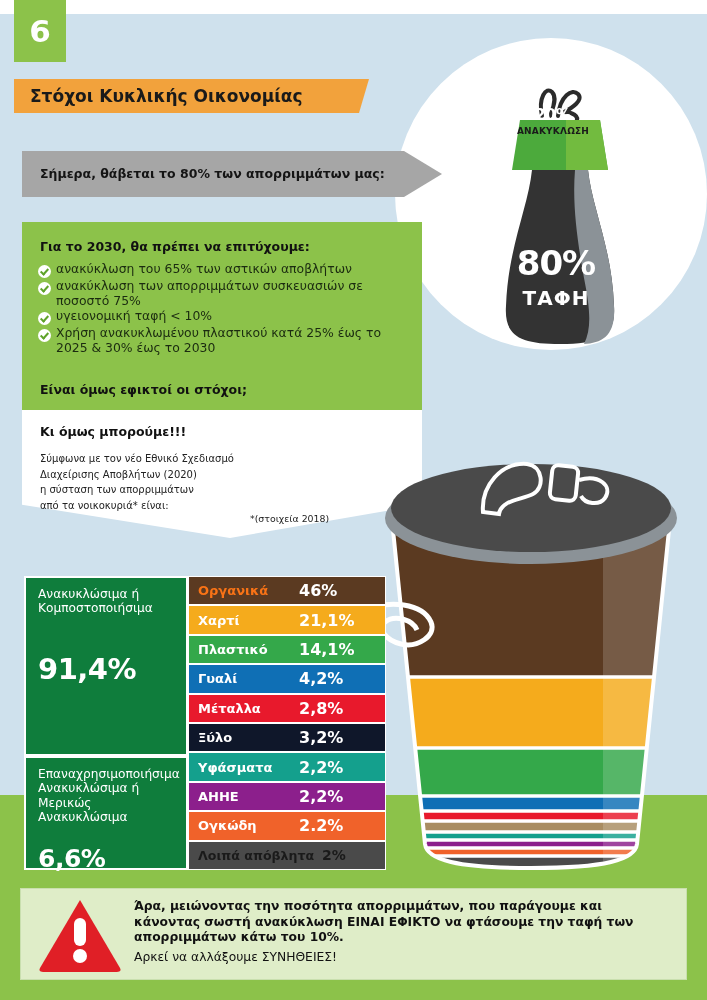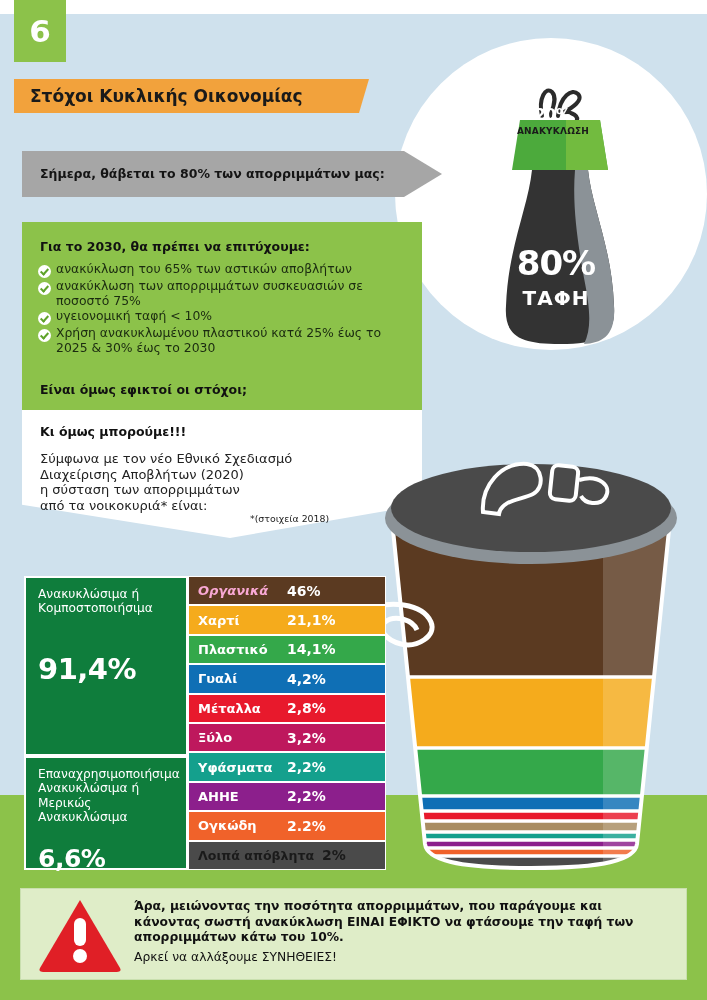--- a/index.html
+++ b/index.html
@@ -83,21 +83,21 @@
     position:absolute;left:40px;top:382px;
     color:#111;font-size:12.5px;font-weight:bold;
   }
   
   .white-panel{
     position:absolute;left:22px;top:410px;width:400px;height:128px;
     background:#ffffff;
     clip-path:polygon(0 0,100% 0,100% 74%,52% 100%,0 74%);
   }
   .note-bold{position:absolute;left:40px;top:424px;color:#111;font-size:12.5px;font-weight:bold;}
-  .note-body{position:absolute;left:40px;top:451px;color:#222;font-size:13px;line-height:15.5px;}
+  .note-body{position:absolute;left:40px;top:451px;color:#222;font-size:10px;line-height:15.5px;}
   .note-src{position:absolute;left:250px;top:513px;color:#222;font-size:9.4px;}
   
   .table-wrap{position:absolute;left:24px;top:576px;width:362px;height:294px;}
   .group-col{position:absolute;left:0;top:0;width:164px;height:327px;}
   .group-cell{
     position:absolute;left:0;width:164px;background:#0f7d3c;
     color:#ffffff;box-sizing:border-box;padding:9px 9px 0 12px;
     border:2px solid #ffffff;
   }
   .group-cell.top{top:0;height:180px;}
@@ -109,21 +109,21 @@
   .rows-col{position:absolute;left:164px;top:0;width:198px;}
   .drow{
     position:relative;height:29.4px;box-sizing:border-box;
     border:1.6px solid #ffffff;border-bottom-width:1.6px;
     display:flex;align-items:center;
   }
   .drow .dlabel{
     position:absolute;left:9px;font-size:13px;font-weight:bold;white-space:nowrap;
   }
   .drow .dval{
-    position:absolute;left:98px;font-size:14px;font-weight:bold;white-space:nowrap;
+    position:absolute;left:110px;font-size:16px;font-weight:bold;white-space:nowrap;
   }
   .drow.last .dlabel{font-size:12.6px;}
   .drow.last .dval{left:133px;font-size:14px;}
   
   .bag{position:absolute;left:480px;top:78px;width:160px;height:270px;}
   .bag-pct{
     position:absolute;left:497px;top:246px;width:118px;text-align:center;
     color:#ffffff;font-size:34px;font-weight:bold;line-height:34px;letter-spacing:-1px;
   }
   .bag-pct small{display:block;font-size:20px;letter-spacing:1px;margin-top:1px;}
@@ -274,40 +274,40 @@
       <div class="group-cell bottom">
         <div class="group-label" style="white-space:pre-line">Επαναχρησιμοποιήσιμα
 Ανακυκλώσιμα ή
 Μερικώς Ανακυκλώσιμα</div>
         <div class="group-pct">6,6%</div>
       </div>
     </div>
 
     <div class="rows-col" id="rows-col">
         <div class="drow" style="background: rgb(91, 58, 33);">
-          <span class="dlabel" style="color: #f9a8d4; font-style: italic;">Οργανικά</span>
+          <span class="dlabel" style="color: #f97316;">Οργανικά</span>
           <span class="dval" style="color: rgb(255, 255, 255);">46%</span>
         </div>
         <div class="drow" style="background: rgb(245, 171, 28);">
           <span class="dlabel" style="color: rgb(255, 255, 255);">Χαρτί</span>
           <span class="dval" style="color: rgb(255, 255, 255);">21,1%</span>
         </div>
         <div class="drow" style="background: rgb(52, 168, 74);">
           <span class="dlabel" style="color: rgb(255, 255, 255);">Πλαστικό</span>
           <span class="dval" style="color: rgb(255, 255, 255);">14,1%</span>
         </div>
         <div class="drow" style="background: rgb(15, 111, 181);">
           <span class="dlabel" style="color: rgb(255, 255, 255);">Γυαλί</span>
           <span class="dval" style="color: rgb(255, 255, 255);">4,2%</span>
         </div>
         <div class="drow" style="background: rgb(232, 25, 44);">
           <span class="dlabel" style="color: rgb(255, 255, 255);">Μέταλλα</span>
           <span class="dval" style="color: rgb(255, 255, 255);">2,8%</span>
         </div>
-        <div class="drow" style="background: #be185d;">
+        <div class="drow" style="background: #0f172a;">
           <span class="dlabel" style="color: rgb(255, 255, 255);">Ξύλο</span>
           <span class="dval" style="color: rgb(255, 255, 255);">3,2%</span>
         </div>
         <div class="drow" style="background: rgb(20, 160, 141);">
           <span class="dlabel" style="color: rgb(255, 255, 255);">Υφάσματα</span>
           <span class="dval" style="color: rgb(255, 255, 255);">2,2%</span>
         </div>
         <div class="drow" style="background: rgb(140, 31, 140);">
           <span class="dlabel" style="color: rgb(255, 255, 255);">ΑΗΗΕ</span>
           <span class="dval" style="color: rgb(255, 255, 255);">2,2%</span>

